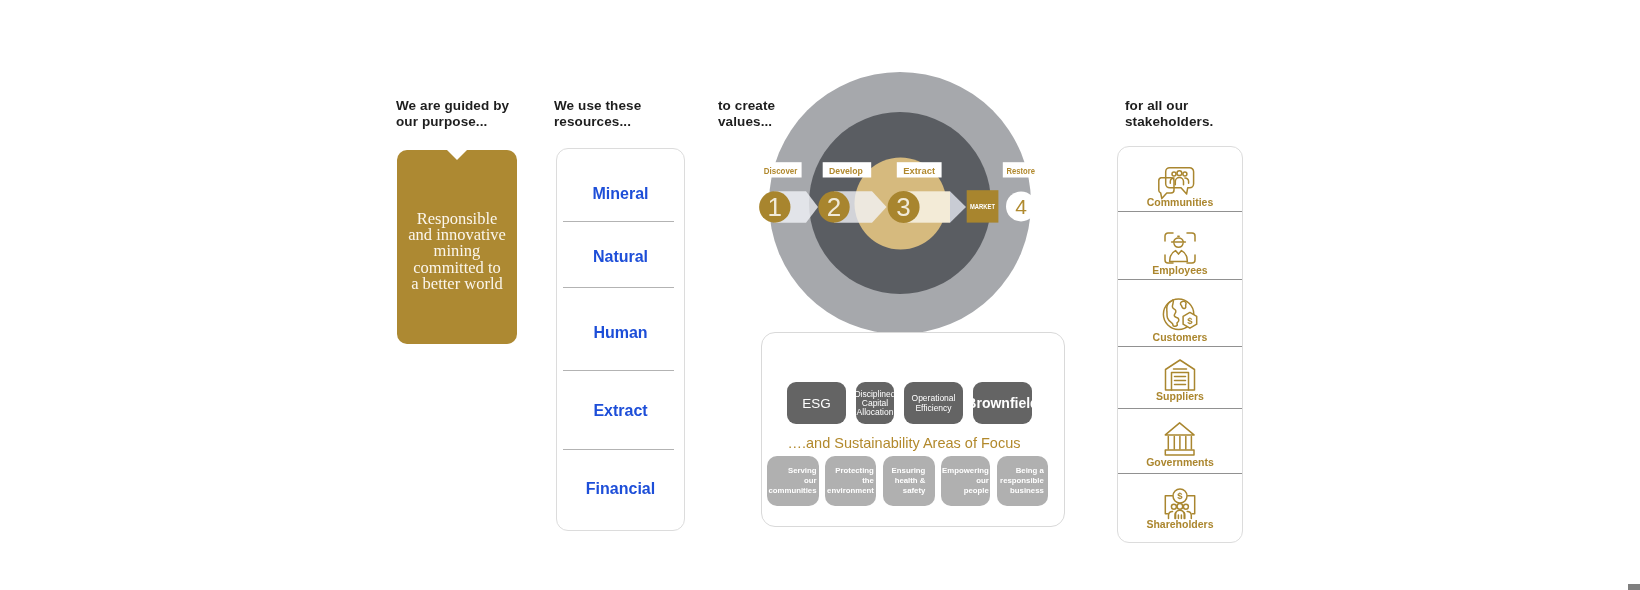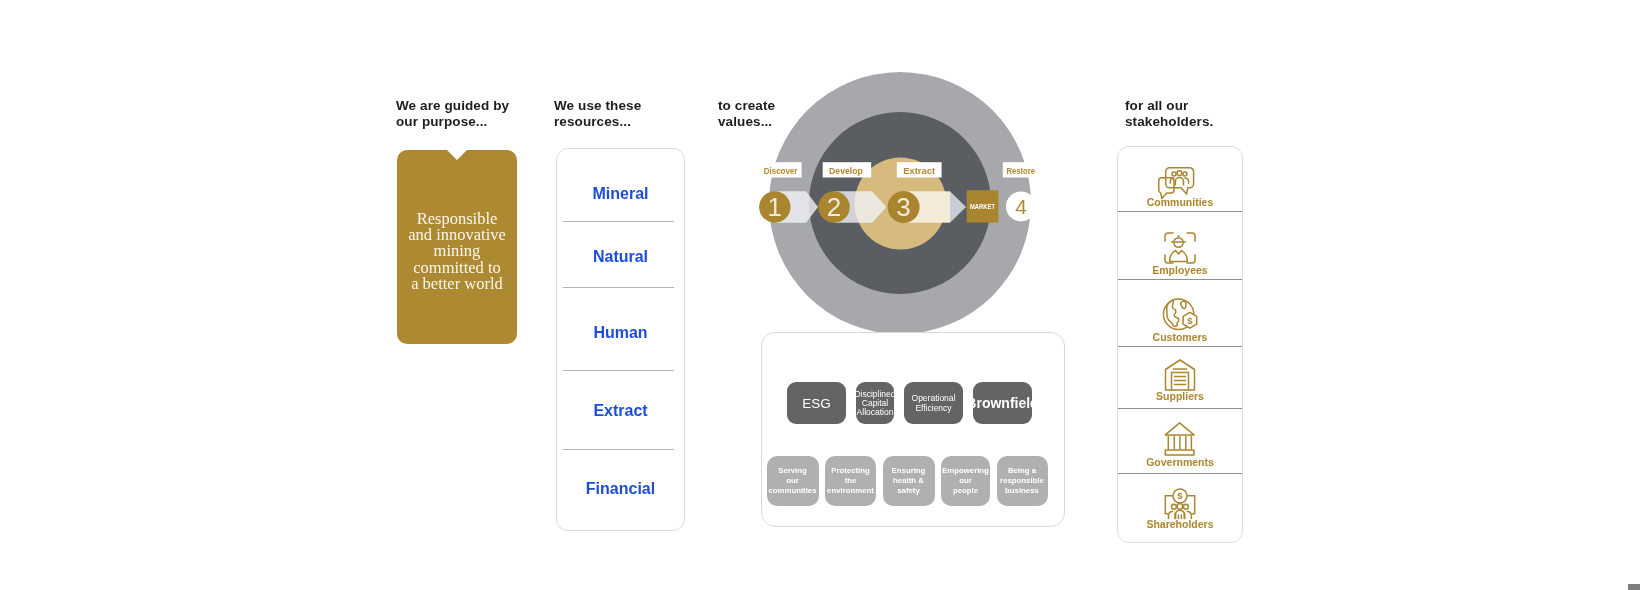--- a/index.html
+++ b/index.html
@@ -13,21 +13,21 @@
   .resbox .sep{position:absolute;left:6px;right:10px;height:1px;background:#b3b3b3;}
   .stkbox{position:absolute;left:1117px;top:146px;width:126px;height:397px;border:1px solid #dcdcdc;border-radius:12px;box-sizing:border-box;background:#fff;}
   .stkbox .sep{position:absolute;left:0px;right:0px;height:1px;background:#919191;}
   .stkbox .ilbl{position:absolute;left:0;right:0;text-align:center;font-weight:bold;font-size:10.5px;color:#ab862e;}
   .stkbox svg{position:absolute;left:50%;}
   .upbox{position:absolute;left:761px;top:332px;width:304px;height:195px;border:1px solid #d9d9d9;border-radius:14px;box-sizing:border-box;background:#fff;}
   .upbox .title{position:absolute;left:0;right:0;text-align:center;color:#b2892c;font-size:14.5px;}
   .pillrow{position:absolute;left:-7px;right:0;top:49px;height:42px;display:flex;justify-content:center;gap:10px;}
   .pill{background:#646464;border-radius:9px;color:#fff;display:flex;align-items:center;justify-content:center;text-align:center;}
   .susrow{position:absolute;left:-12px;right:0;top:123px;height:50px;display:flex;justify-content:center;gap:6.5px;}
-  .sus{background:#b0b0b0;border-radius:10px;color:#fff;display:flex;align-items:center;justify-content:center;text-align:center;font-weight:bold;font-size:7.8px;line-height:10px;}
+  .sus{background:#b0b0b0;border-radius:10px;color:#fff;display:flex;align-items:center;justify-content:center;text-align:right;font-weight:bold;font-size:7.8px;line-height:10px;}
   .corner{position:absolute;left:1628px;top:584px;width:12px;height:6px;background:#7f7f7f;}
 </style>
 </head>
 <body>
   <div class="hd" style="left:396px;top:98px">We are guided by<br>our purpose...</div>
   <div class="hd" style="left:554px;top:98px">We use these<br>resources...</div>
   <div class="hd" style="left:718px;top:98px">to create<br>values...</div>
   <div class="hd" style="left:1125px;top:98px">for all our<br>stakeholders.</div>
 
   <div class="goldbox">
@@ -75,20 +75,21 @@
     <text x="280.7" y="113.7" font-size="9.5" font-weight="bold" fill="#b1892e" text-anchor="middle" textLength="28.4" lengthAdjust="spacingAndGlyphs">Restore</text>
   </svg>
 
   <div class="upbox">
     <div class="pillrow">
       <div class="pill" style="width:59px;font-size:13.5px;">ESG</div>
       <div class="pill" style="width:38px;font-size:8.5px;line-height:9px;">Disciplined<br>Capital<br>Allocation</div>
       <div class="pill" style="width:59px;font-size:8.5px;line-height:10.4px;">Operational<br>Efficiency</div>
       <div class="pill" style="width:59px;font-size:14px;font-weight:bold;">Brownfield</div>
     </div>
+    <div class="title" style="top:101.5px;left:-18px;">….and Sustainability Areas of Focus</div>
     <div class="susrow">
       <div class="sus" style="width:52px;">Serving<br>our<br>communities</div>
       <div class="sus" style="width:51px;">Protecting<br>the<br>environment</div>
       <div class="sus" style="width:52px;">Ensuring<br>health &amp;<br>safety</div>
       <div class="sus" style="width:49px;">Empowering<br>our<br>people</div>
       <div class="sus" style="width:51px;">Being a<br>responsible<br>business</div>
     </div>
   </div>
 
   <div class="stkbox">

